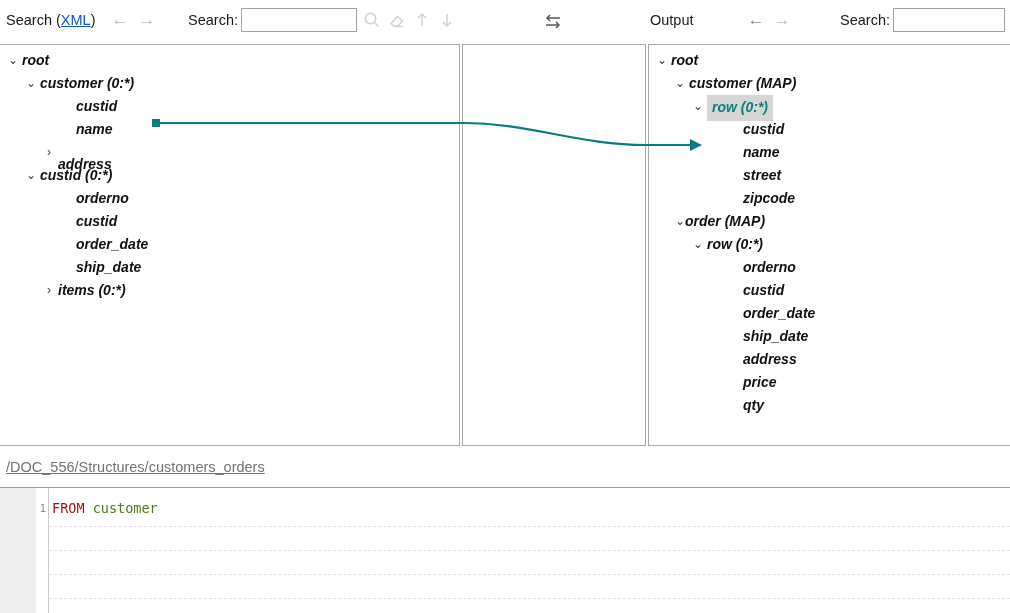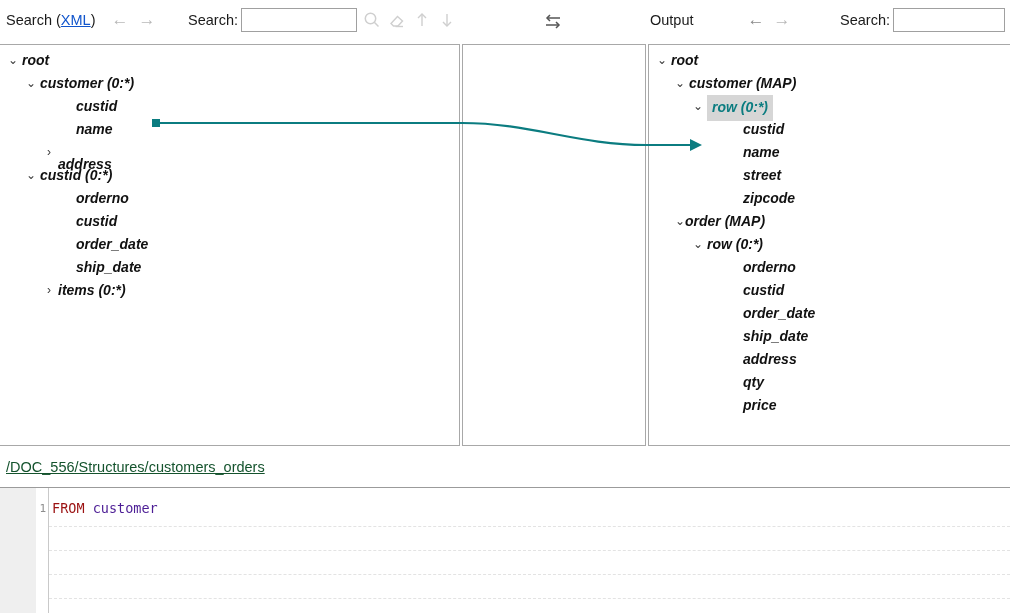--- a/index.html
+++ b/index.html
@@ -58,21 +58,21 @@
   .tnode.sel .tlabel {
     color: #0b7c80; background: #d6d6d6; padding: 1px 5px 2px 5px;
   }
 
   
   .connector { position: absolute; left: 0; top: 44px; width: 1010px; height: 402px;
                pointer-events: none; }
 
   
   .flink {
-    position: absolute; font-size: 14.5px; color: #14532d; 
+    position: absolute; font-size: 14.5px; color: #737373; 
     white-space: nowrap;
   }
 
   
   #editor {
     position: absolute; left: 0; top: 487px; width: 1010px; height: 126px;
     border-top: 1px solid #9b9b9b; background: #ffffff; box-sizing: border-box;
   }
   #gutter {
     position: absolute; left: 0; top: 0; width: 36px; height: 125px; background: #efefef;
@@ -83,21 +83,21 @@
   .code-line {
     position: absolute; left: 0; top: 0; height: 21px; line-height: 21px;
     font-family: "DejaVu Sans Mono", monospace; font-size: 13.5px; white-space: pre;
   }
   .lineno {
     position: absolute; left: 36px; width: 10px; text-align: right;
     font-family: "DejaVu Sans Mono", monospace; font-size: 11px; color: #8d8d8d;
     line-height: 21px;
   }
   .kw   { color: #9b1212; }
-  .idn  { color: #4c1d95; }
+  .idn  { color: #4d7c0f; }
   .guide {
     position: absolute; left: 49px; width: 961px; height: 0;
     border-top: 1px dashed #e3e3e3;
   }
 </style>
 </head>
 <body>
 
 <div id="app">
 
@@ -245,24 +245,24 @@
         <div class="tnode" style="top: 0px;">
           <span class="tlabel" style="left: 94px;">order_date</span>
         </div>
         <div class="tnode" style="top: 0px;">
           <span class="tlabel" style="left: 94px;">ship_date</span>
         </div>
         <div class="tnode" style="top: 0px;">
           <span class="tlabel" style="left: 94px;">address</span>
         </div>
         <div class="tnode" style="top: 0px;">
+          <span class="tlabel" style="left: 94px;">price</span>
+        </div>
+        <div class="tnode" style="top: 0px;">
           <span class="tlabel" style="left: 94px;">qty</span>
-        </div>
-        <div class="tnode" style="top: 0px;">
-          <span class="tlabel" style="left: 94px;">price</span>
         </div>
       </div>
   </div>
 
   <svg class="connector">
 
     <rect x="152" y="75" width="8" height="8" fill="#0b7c80"></rect>
 
     <line x1="160" y1="79" x2="462" y2="79" stroke="#0b7c80" stroke-width="2.2"></line>
 

